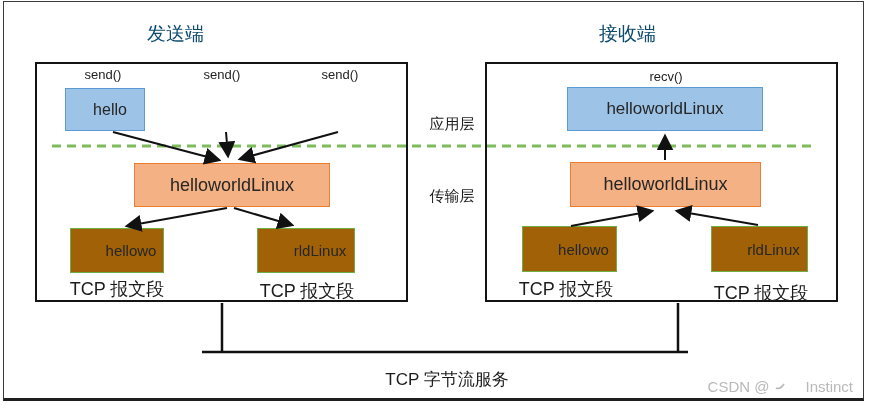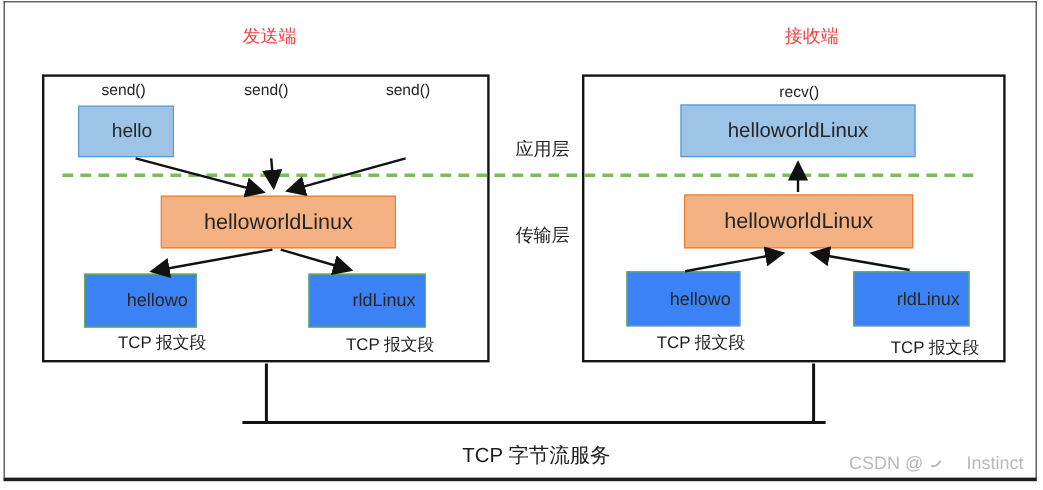--- a/index.html
+++ b/index.html
@@ -16,33 +16,33 @@
     left:3px;top:1px;width:861px;height:400px;
     border:1.5px solid #3c3c3c;
     border-bottom:3px solid #1f1f1f;
   }
   .panel{
     border:2.5px solid #141414;
     background:transparent;
   }
   .panel-left{left:35px;top:62px;width:373px;height:240px;}
   .panel-right{left:485px;top:62px;width:353px;height:240px;}
-  .title{font-size:15px;text-align:right;color:#ef4444;}
+  .title{font-size:19px;text-align:left;color:#0c4a6e;}
   .call-label{font-size:13px;text-align:center;color:#222;}
   .box{
     display:flex;align-items:center;justify-content:center;
     text-align:center;color:#262626;
   }
   .blue-box{background:#9DC3E6;border:1.5px solid #5B9BD5;}
   .orange-box{background:#F4B183;border:1.5px solid #ED7D31;}
-  .green-box{background:#3b82f6;border:1.5px solid #70AD47;padding-left:28px;}
+  .green-box{background:#a16207;border:1.5px solid #70AD47;padding-left:28px;}
   .chunk-font{font-size:16px;padding-left:10px;}
   .big-font{font-size:18px;}
   .seg-font{font-size:15px;}
-  .caption{font-size:14px;text-align:right;color:#1c1c1c;white-space:nowrap;}
+  .caption{font-size:18px;text-align:center;color:#1c1c1c;white-space:nowrap;}
   .layer-label{font-size:15px;text-align:center;color:#1c1c1c;}
   .service-label{font-size:17px;text-align:center;color:#1c1c1c;}
   .watermark{
     display:flex;align-items:center;gap:6px;
     font-size:15px;color:#b9b9b9;margin-left:16px;
   }
   .watermark .wname{margin-left:12px;}
   svg.overlay{position:absolute;left:0;top:0;pointer-events:none;}
 </style>
 </head>

